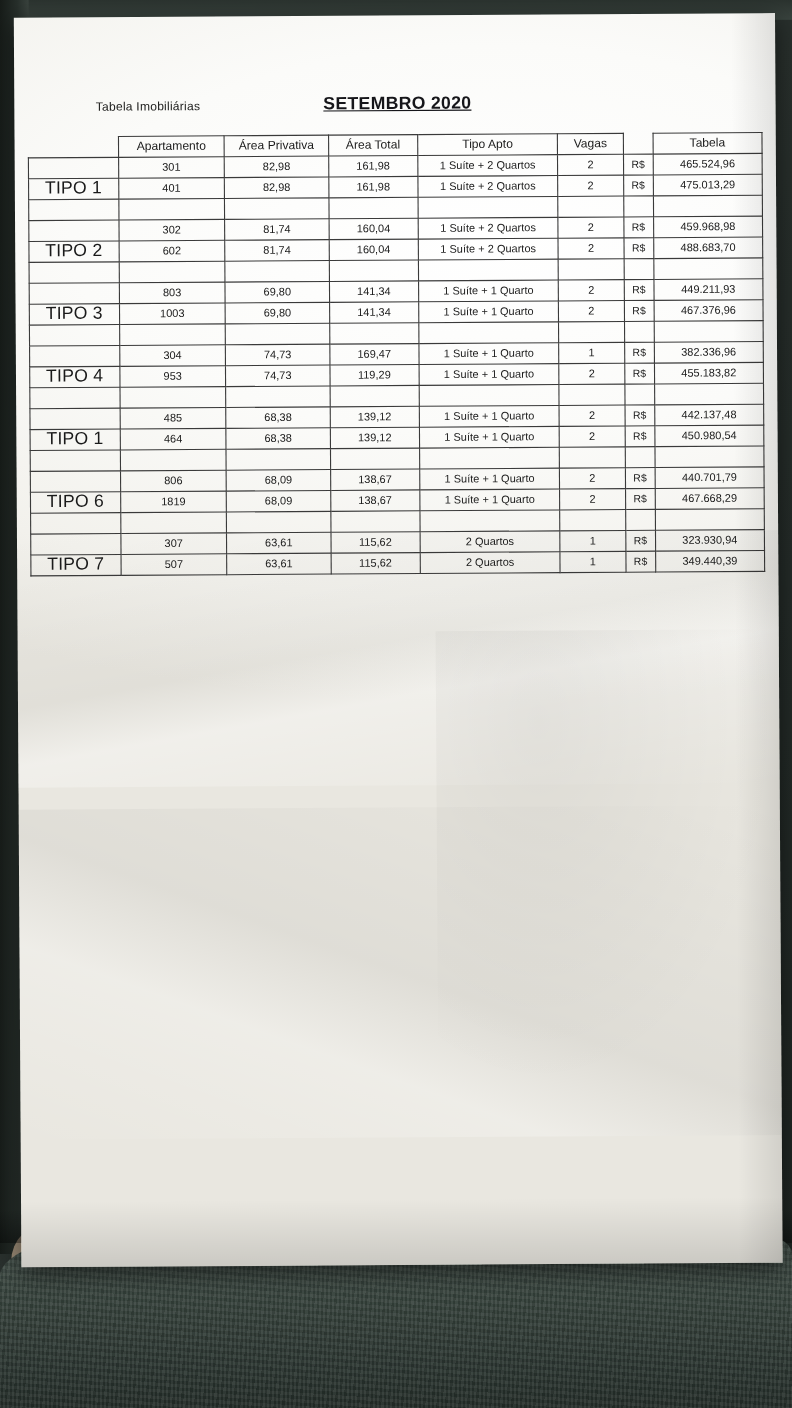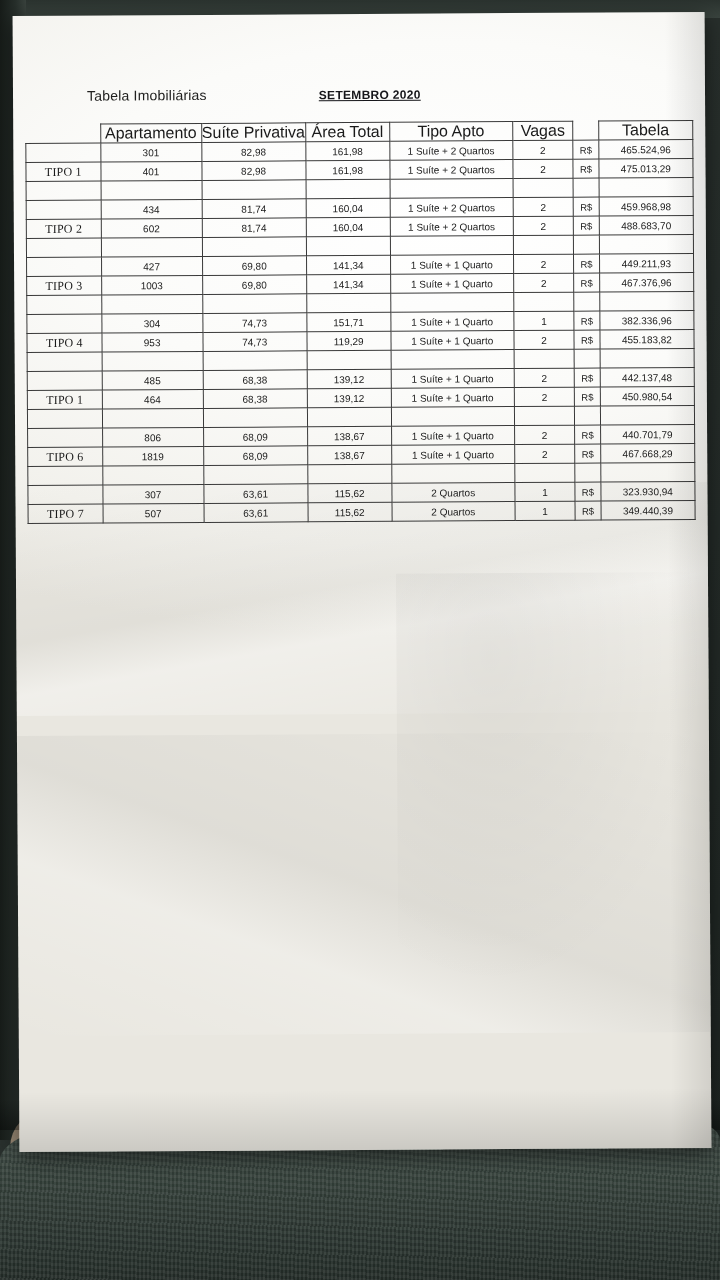--- a/index.html
+++ b/index.html
@@ -113,27 +113,27 @@
   }
   #header-row {
     position: absolute;
     left: 74px;
     top: 72px;
     width: 560px;
     display: flex;
     align-items: baseline;
   }
   #doc-title {
-    font-size: 14px;
+    font-size: 11px;
     letter-spacing: 0.2px;
     color: #20201f;
   }
   #doc-period {
     margin-left: 112px;
-    font-size: 12px;
+    font-size: 16px;
     font-weight: bold;
     text-decoration: underline;
     letter-spacing: 0.3px;
     color: #16161a;
   }
 
   #table-wrap {
     position: absolute;
     left: 12px;
     top: 108px;
@@ -158,31 +158,30 @@
   col.c-type  { width: 88px; }
   col.c-apto  { width: 104px; }
   col.c-priv  { width: 100px; }
   col.c-total { width: 88px; }
   col.c-tipo  { width: 136px; }
   col.c-vagas { width: 66px; }
   col.c-rs    { width: 30px; }
   col.c-valor { width: 110px; }
 
   .hdr td {
-    font-size: 16px;
+    font-size: 11px;
     height: 19px;
   }
   .hdr .no-border {
     border: none;
     background: transparent;
   }
   .type-cell {
-    font-size: 12px;
+    font-size: 16px;
     letter-spacing: 0.2px;
-    font-family: Liberation Serif, serif;
   }
   .rs-cell {
     font-size: 9.5px;
     text-align: center;
   }
   .valor-cell {
     text-align: right;
     padding-right: 9px;
     font-size: 10px;
   }
@@ -223,21 +222,21 @@
           <col class="c-total">
           <col class="c-tipo">
           <col class="c-vagas">
           <col class="c-rs">
           <col class="c-valor">
         </colgroup>
         <tbody id="table-body">
             <tr class="hdr">
               <td class="no-border"></td>
               <td>Apartamento</td>
-              <td>Suíte Privativa</td>
+              <td>Área Privativa</td>
               <td>Área Total</td>
               <td>Tipo Apto</td>
               <td>Vagas</td>
               <td class="blank-cell"></td>
               <td>Tabela</td>
             </tr>
             <tr>
               <td></td>
               <td>301</td>
               <td>82,98</td>
@@ -262,21 +261,21 @@
               <td></td>
               <td></td>
               <td></td>
               <td></td>
               <td></td>
               <td></td>
               <td></td>
             </tr>
             <tr>
               <td></td>
-              <td>434</td>
+              <td>302</td>
               <td>81,74</td>
               <td>160,04</td>
               <td>1 Suíte + 2 Quartos</td>
               <td>2</td>
               <td class="rs-cell">R$</td>
               <td class="valor-cell">459.968,98</td>
             </tr>
             <tr>
               <td class="type-cell">TIPO 2</td>
               <td>602</td>
@@ -292,21 +291,21 @@
               <td></td>
               <td></td>
               <td></td>
               <td></td>
               <td></td>
               <td></td>
               <td></td>
             </tr>
             <tr>
               <td></td>
-              <td>427</td>
+              <td>803</td>
               <td>69,80</td>
               <td>141,34</td>
               <td>1 Suíte + 1 Quarto</td>
               <td>2</td>
               <td class="rs-cell">R$</td>
               <td class="valor-cell">449.211,93</td>
             </tr>
             <tr>
               <td class="type-cell">TIPO 3</td>
               <td>1003</td>
@@ -324,21 +323,21 @@
               <td></td>
               <td></td>
               <td></td>
               <td></td>
               <td></td>
             </tr>
             <tr>
               <td></td>
               <td>304</td>
               <td>74,73</td>
-              <td>151,71</td>
+              <td>169,47</td>
               <td>1 Suíte + 1 Quarto</td>
               <td>1</td>
               <td class="rs-cell">R$</td>
               <td class="valor-cell">382.336,96</td>
             </tr>
             <tr>
               <td class="type-cell">TIPO 4</td>
               <td>953</td>
               <td>74,73</td>
               <td>119,29</td>

